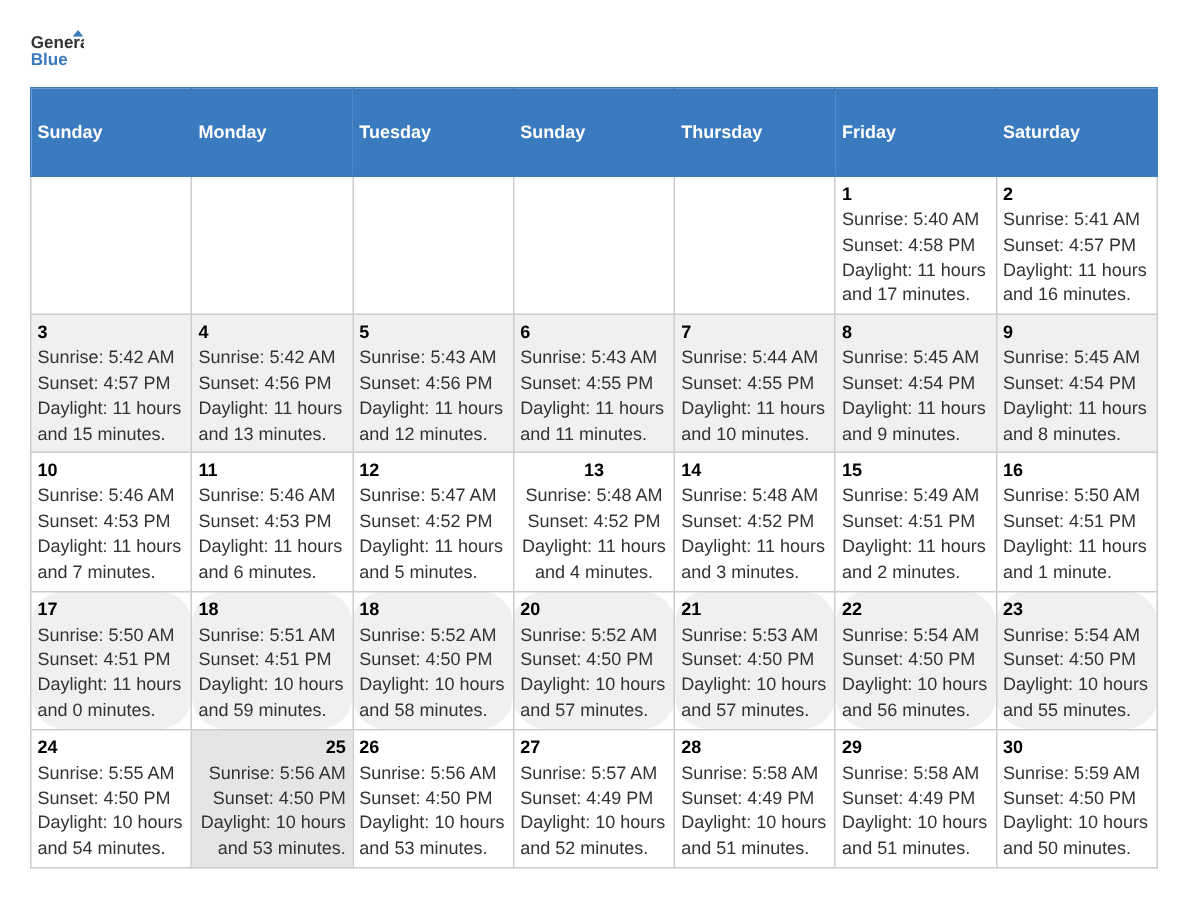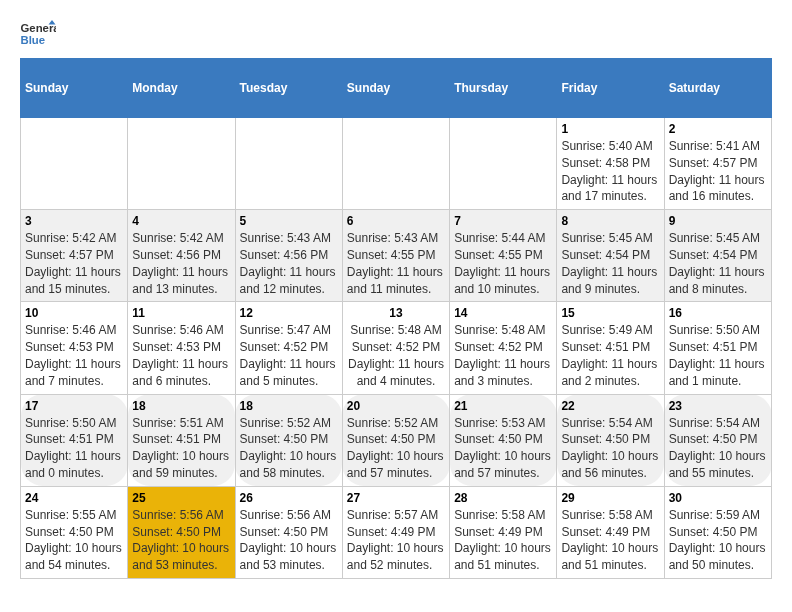--- a/index.html
+++ b/index.html
@@ -261,21 +261,21 @@
 Daylight: 10 hours and 55 minutes.</div>
         </td>
       </tr>
       <tr class="row-5">
         <td style="background: rgb(255, 255, 255);">
           <div class="day-num">24</div>
           <div class="day-info" style="white-space: pre-line;">Sunrise: 5:55 AM
 Sunset: 4:50 PM
 Daylight: 10 hours and 54 minutes.</div>
         </td>
-        <td style="background: #eab308;">
+        <td style="background: #e5e5e5; text-align: right;">
           <div class="day-num">25</div>
           <div class="day-info" style="white-space: pre-line;">Sunrise: 5:56 AM
 Sunset: 4:50 PM
 Daylight: 10 hours and 53 minutes.</div>
         </td>
         <td style="background: rgb(255, 255, 255);">
           <div class="day-num">26</div>
           <div class="day-info" style="white-space: pre-line;">Sunrise: 5:56 AM
 Sunset: 4:50 PM
 Daylight: 10 hours and 53 minutes.</div>

